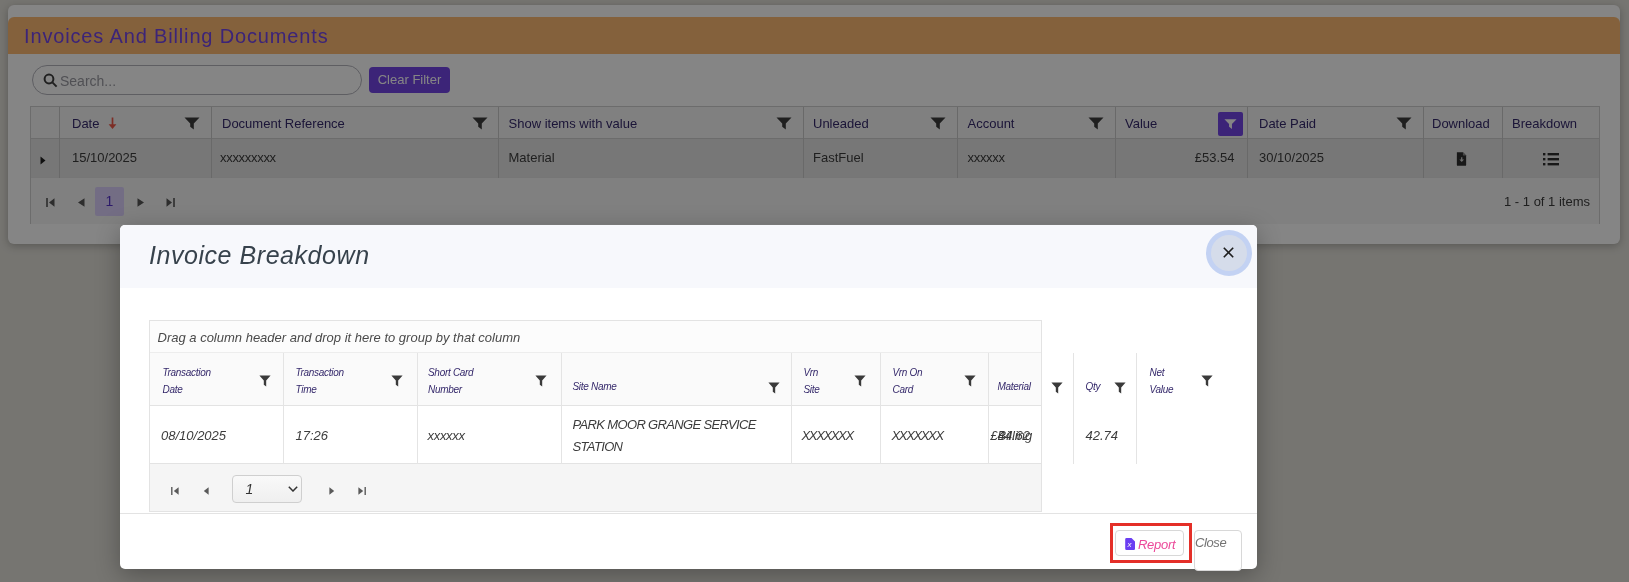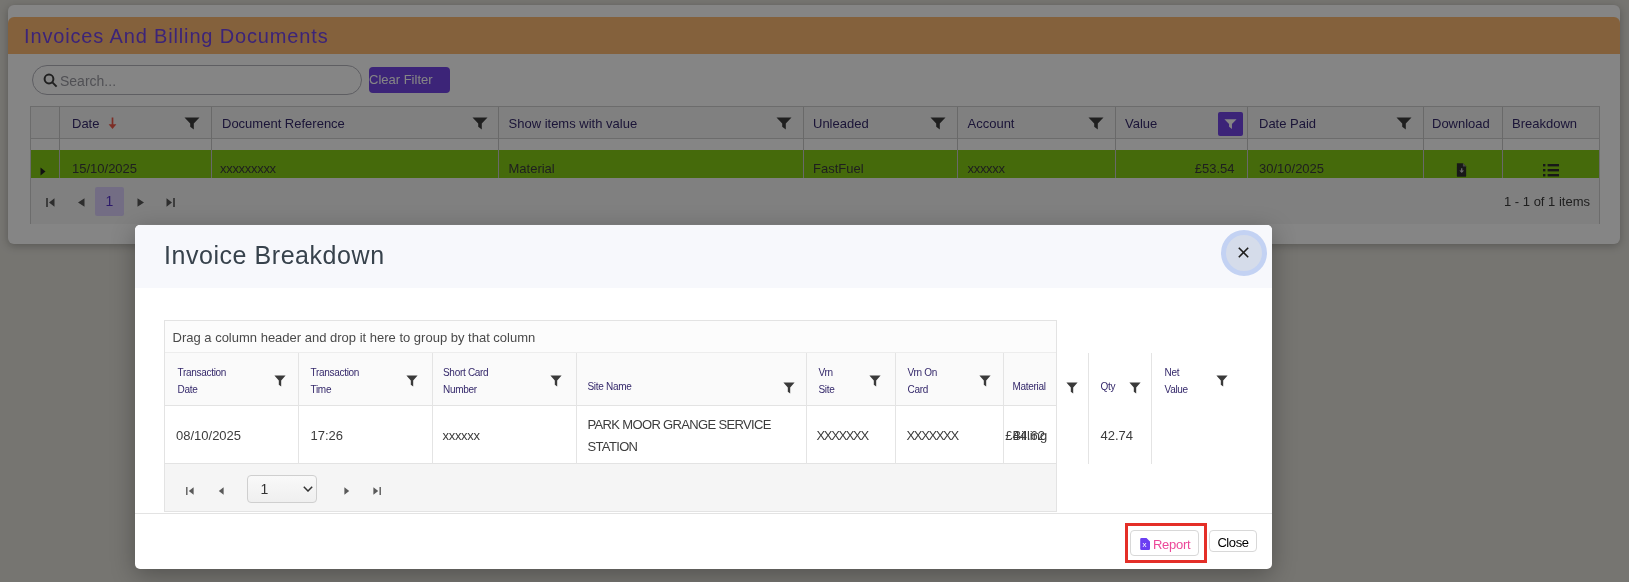--- a/index.html
+++ b/index.html
@@ -8,38 +8,38 @@
 .abs { position:absolute; }
 svg { display:block; position:absolute; }
 
 
 #page { position:absolute; inset:0; z-index:0; }
 .card { position:absolute; left:8px; top:5px; width:1612px; height:239px; background:#ffffff; border-radius:6px; box-shadow:0 2px 8px rgba(0,0,0,.25); }
 .card-title { position:absolute; left:0; top:0; right:0; height:37px; background:#fdba74; border-radius:6px 6px 0 0;margin-top:12px; }
 .card-title span { position:absolute; left:16px; top:8px; color:#7345e6; font-size:20px; letter-spacing:0.85px; }
 .searchbox { position:absolute; left:24px; top:60px; width:330px; height:30px; border:1px solid #b5b5bd; border-radius:20px; background:#fff; }
 .searchbox .ph { position:absolute; left:27px; top:7px; font-size:14px; color:#9a9aa2; }
-.btn-clear { position:absolute; left:361px; top:62px; width:81px; height:26px; background:#7345e6; border-radius:4px; color:#fff; font-size:13px; text-align:left; line-height:26px; }
+.btn-clear { position:absolute; left:361px; top:62px; width:81px; height:26px; background:#7345e6; border-radius:4px; color:#fff; font-size:13px; text-align:center; line-height:26px; }
 
 
 .g1 { position:absolute; left:22px; top:100.5px; width:1570px; height:118.5px; border:1px solid #cfcfcf; background:#fff; }
 .g1 .hrow { position:absolute; left:0; top:0; width:100%; height:32px; background:#f6f6f6; border-bottom:1px solid #cfcfcf; }
-.g1 .drow { position:absolute; left:0; top:43px; width:100%; height:39px; background:#84cc16; border-bottom:1px solid #e3e3e3; }
+.g1 .drow { position:absolute; left:0; top:32px; width:100%; height:39px; background:#e5e5e5; border-bottom:1px solid #e3e3e3; }
 .g1 .prow { position:absolute; left:0; top:71px; width:100%; height:46px; background:#f6f6f6; }
 .vline { position:absolute; top:0; height:71px; width:1px; background:#c9c9c9; z-index:3; }
 .g1 .hrow .lbl { position:absolute; top:9px; font-size:13px; color:#35296b; white-space:nowrap; }
 .g1 .drow .v { position:absolute; top:11px; font-size:13px; color:#3c3c3c; white-space:nowrap; }
 .items-count { position:absolute; right:9px; top:16px; font-size:13px; color:#3c3c3c; }
 .pg-cur { position:absolute; left:64px; top:9px; width:29px; height:29px; background:#ddd2fd; color:#5633cc; border-radius:2px; text-align:center; line-height:29px; font-size:14px; }
 
 
 #overlay { position:absolute; inset:0; background:rgba(0,0,0,0.48); z-index:1; }
 
 
-#modal { position:absolute; z-index:2; left:135px; top:225px; width:1137px; height:344px; background:#fff; border-radius:5px; box-shadow:0 6px 24px rgba(0,0,0,.3); }
+#modal { position:absolute; z-index:2; left:120px; top:225px; width:1137px; height:344px; background:#fff; border-radius:5px; box-shadow:0 6px 24px rgba(0,0,0,.3);font-style:italic; }
 .m-head { position:absolute; left:0; top:0; right:0; height:63px; background:#f7f8fc; border-radius:5px 5px 0 0; }
 .m-title { position:absolute; left:29px; top:16px; font-size:25px; color:#37424c; letter-spacing:0.55px; }
 .m-close { position:absolute; left:1085.5px; top:4.5px; width:46px; height:46px; border-radius:50%; background:#d5dcea; border:5px solid #c3d2f3; }
 
 
 .g2 { position:absolute; left:28.5px; top:95px; width:893px; height:191.5px; border:1px solid #e3e3e3; background:#fff; }
 .g2 .group { position:absolute; left:0; top:0; width:100%; height:32px; background:#fcfcfc; border-bottom:1px solid #ededed; }
 .g2 .group span { position:absolute; left:8px; top:9px; font-size:13px; color:#4a4a4a; }
 .g2 .hrow { position:absolute; left:0; top:32px; width:100%; height:53px; background:#fafafa; border-bottom:1px solid #e3e3e3; }
 .g2 .drow { position:absolute; left:0; top:85px; width:100%; height:58px; background:#fff; border-bottom:1px solid #e3e3e3; }
@@ -48,21 +48,21 @@
 .g2 .hrow .lbl { position:absolute; font-size:10px; color:#35296b; line-height:17px; white-space:nowrap; letter-spacing:-0.3px; }
 .g2 .drow .v { position:absolute; top:21.5px; font-size:13px; color:#3c3c3c; white-space:nowrap; }
 .pselect { position:absolute; left:82px; top:11px; width:70px; height:28px; border:1px solid #cfcfcf; border-radius:4px; background:linear-gradient(#f9f9f9,#efefef); font-size:14px; color:#333; }
 .pselect .num { position:absolute; left:13px; top:5px; }
 
 
 .m-foot { position:absolute; left:0; right:0; top:288px; height:56px; border-top:1px solid #e3e3e3; }
 .red-hl { position:absolute; left:989.5px; top:8.5px; width:82px; height:40px; border:3px solid #e42f28; }
 .btn-report { position:absolute; left:995px; top:16px; width:69px; height:26px; background:#fff; border:1px solid #d8d8d8; border-radius:4px; }
 .btn-report span { position:absolute; left:22px; top:5.5px; font-size:13px; color:#ec4899; letter-spacing:-0.3px; }
-.btn-close { position:absolute; left:1074px; top:16px; width:48px; height:22px; background:#fff; border:1px solid #d8d8d8; border-radius:4px; text-align:center; line-height:24px; font-size:13px; color:#000000; letter-spacing:-0.4px; }
+.btn-close { position:absolute; left:1074px; top:16px; width:48px; height:41px; background:#fff; border:1px solid #d8d8d8; border-radius:4px; text-align:left; line-height:24px; font-size:13px; color:#737373; letter-spacing:-0.4px; }
 </style>
 </head>
 <body>
 <div id="page">
   <div class="card">
     <div class="card-title">
         <span>Invoices And Billing Documents</span>
       </div>
     <div class="searchbox">
       <svg style="left:10px;top:7px" width="15" height="15" viewBox="0 0 15 15">

